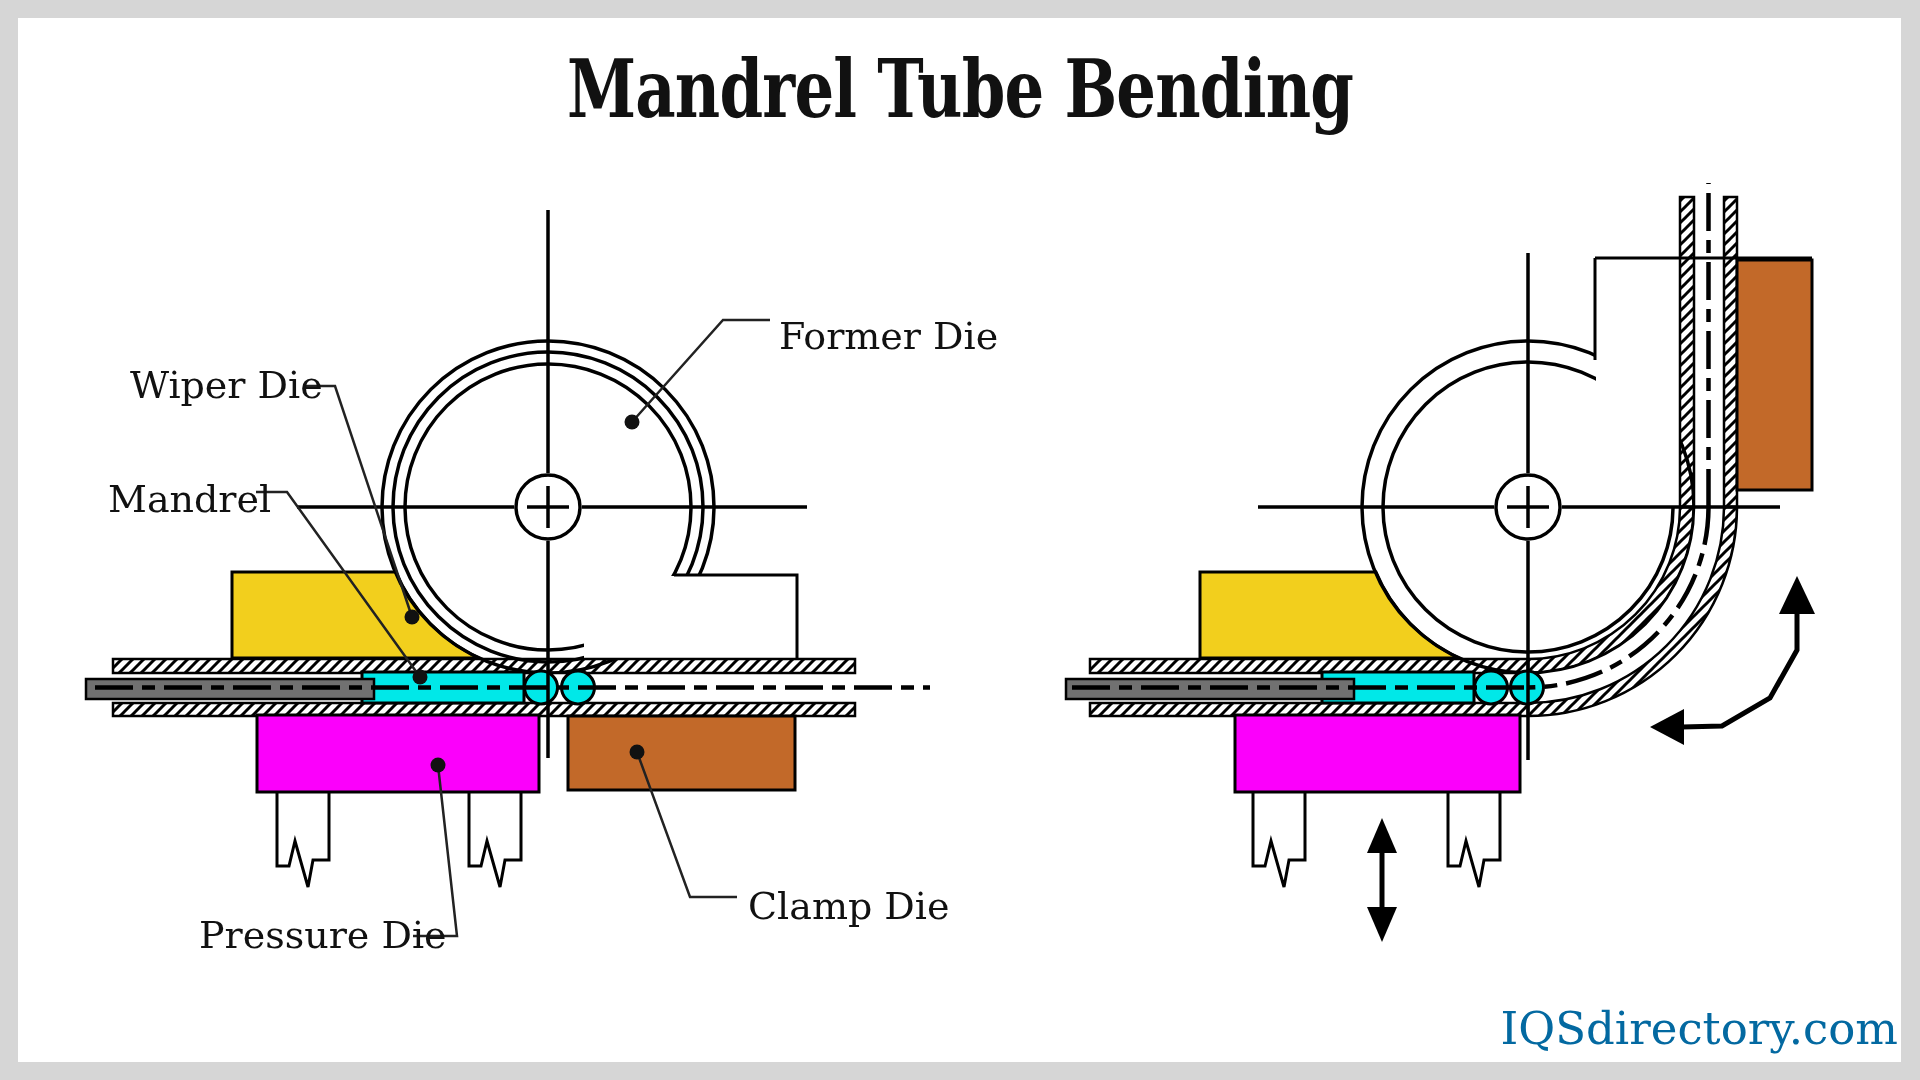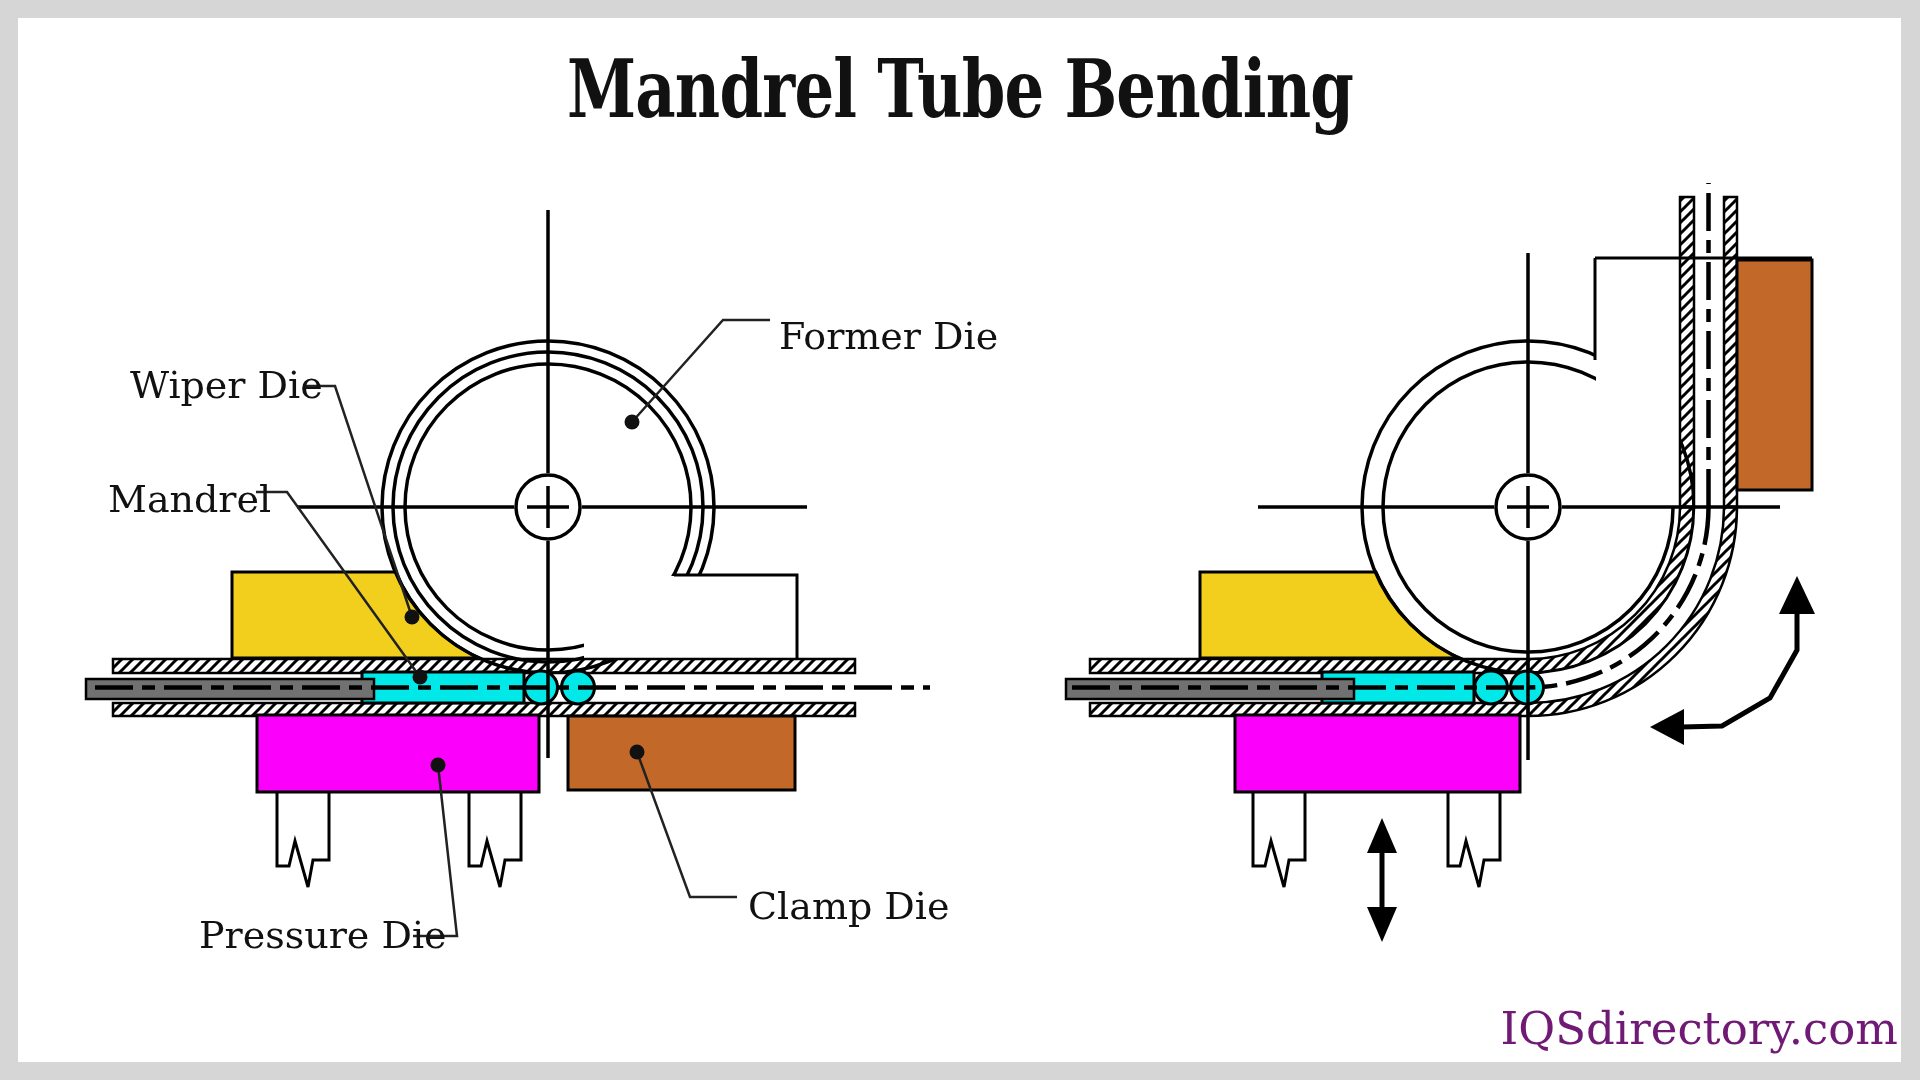--- a/index.html
+++ b/index.html
@@ -20,21 +20,21 @@
     position:absolute;left:400px;top:42px;width:1120px;
     text-align:center;
     font-size:80px;font-weight:bold;color:#111;
     transform:scaleX(0.78);
     transform-origin:50% 50%;
     letter-spacing:-1px;
     white-space:nowrap;
   }
   #watermark{
     position:absolute;right:22px;top:1002px;
-    font-size:45px;color:#701a75;
+    font-size:45px;color:#0369a1;
     white-space:nowrap;
     text-align:right;
   }
   svg text{font-family:"DejaVu Serif", serif;font-size:38px;fill:#111;}
 </style>
 </head>
 <body>
 
 <div id="canvas"></div>
 

